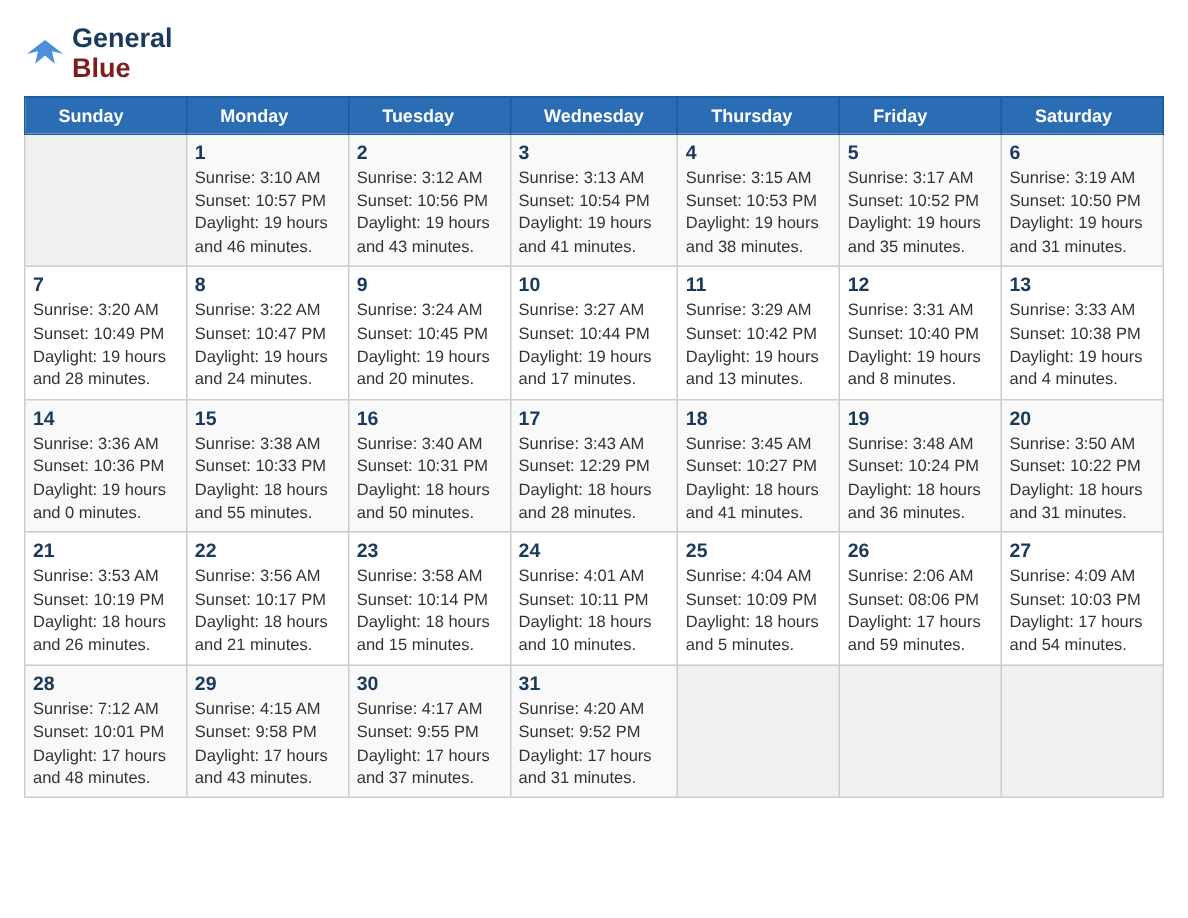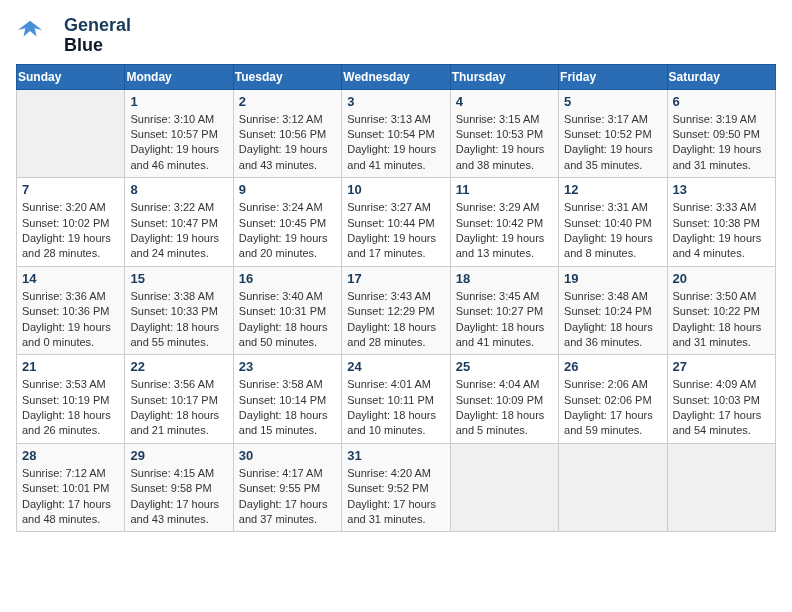--- a/index.html
+++ b/index.html
@@ -11,22 +11,22 @@
       padding: 16px;
     }
     .header {
       display: flex;
       justify-content: space-between;
       align-items: flex-start;
       margin-bottom: 8px;
     }
     .logo {
       display: flex;
-      align-items: flex-start;
-      gap: 20px;
+      align-items: center;
+      gap: 4px;
     }
     .logo-text {
       font-size: 18px;
       font-weight: bold;
       color: #1a3a5c;
       line-height: 1.1;
     }
     .logo-text span { color: #4a90d9; }
     .logo-bird {
       width: 28px;
@@ -43,21 +43,21 @@
       color: #333;
     }
     table {
       width: 100%;
       border-collapse: collapse;
       font-size: 11px;
     }
     thead tr th {
       background-color: #2a6db5;
       color: #fff;
-      padding: 5px 1px;
+      padding: 5px 22px;
       text-align: left;
       font-size: 12px;
       font-weight: bold;
       border: 1px solid #1a5a9a;
       margin-top: 48px;
     }
     tbody tr td {
       border: 1px solid #ccc;
       vertical-align: top;
       padding: 4px 5px;
@@ -86,21 +86,21 @@
 <div class="header">
   <div class="logo">
     <svg class="logo-bird" viewBox="0 0 30 30">
       <polygon points="15,5 28,15 20,13 22,22 15,16 8,22 10,13 2,15" fill="#4a90d9"></polygon>
     </svg>
     <div>
       <div class="logo-text">
         General<span></span>
       </div>
       <div class="logo-text">
-        <span style="color:#0f172a">Blue</span>
+        <span style="color:#7f1d1d">Blue</span>
       </div>
     </div>
   </div>
   <div class="title-block">
     <div class="month-title"></div>
     <div class="location"></div>
   </div>
 </div>
 
 <table>
@@ -155,31 +155,31 @@
         <div class="day-info">
           <span>Sunrise: 3:17 AM</span><br>
           <span>Sunset: 10:52 PM</span><br>
           <span>Daylight: 19 hours and 35 minutes.</span>
         </div>
       </td>
         <td>
         <span class="day-num">6</span>
         <div class="day-info">
           <span>Sunrise: 3:19 AM</span><br>
-          <span>Sunset: 09:50 PM</span><br>
+          <span>Sunset: 10:50 PM</span><br>
           <span>Daylight: 19 hours and 31 minutes.</span>
         </div>
       </td>
       </tr>
       <tr>
         <td>
         <span class="day-num">7</span>
         <div class="day-info">
           <span>Sunrise: 3:20 AM</span><br>
-          <span>Sunset: 10:02 PM</span><br>
+          <span>Sunset: 10:49 PM</span><br>
           <span>Daylight: 19 hours and 28 minutes.</span>
         </div>
       </td>
         <td>
         <span class="day-num">8</span>
         <div class="day-info">
           <span>Sunrise: 3:22 AM</span><br>
           <span>Sunset: 10:47 PM</span><br>
           <span>Daylight: 19 hours and 24 minutes.</span>
         </div>
@@ -321,21 +321,21 @@
         <div class="day-info">
           <span>Sunrise: 4:04 AM</span><br>
           <span>Sunset: 10:09 PM</span><br>
           <span>Daylight: 18 hours and 5 minutes.</span>
         </div>
       </td>
         <td>
         <span class="day-num">26</span>
         <div class="day-info">
           <span>Sunrise: 2:06 AM</span><br>
-          <span>Sunset: 02:06 PM</span><br>
+          <span>Sunset: 08:06 PM</span><br>
           <span>Daylight: 17 hours and 59 minutes.</span>
         </div>
       </td>
         <td>
         <span class="day-num">27</span>
         <div class="day-info">
           <span>Sunrise: 4:09 AM</span><br>
           <span>Sunset: 10:03 PM</span><br>
           <span>Daylight: 17 hours and 54 minutes.</span>
         </div>

